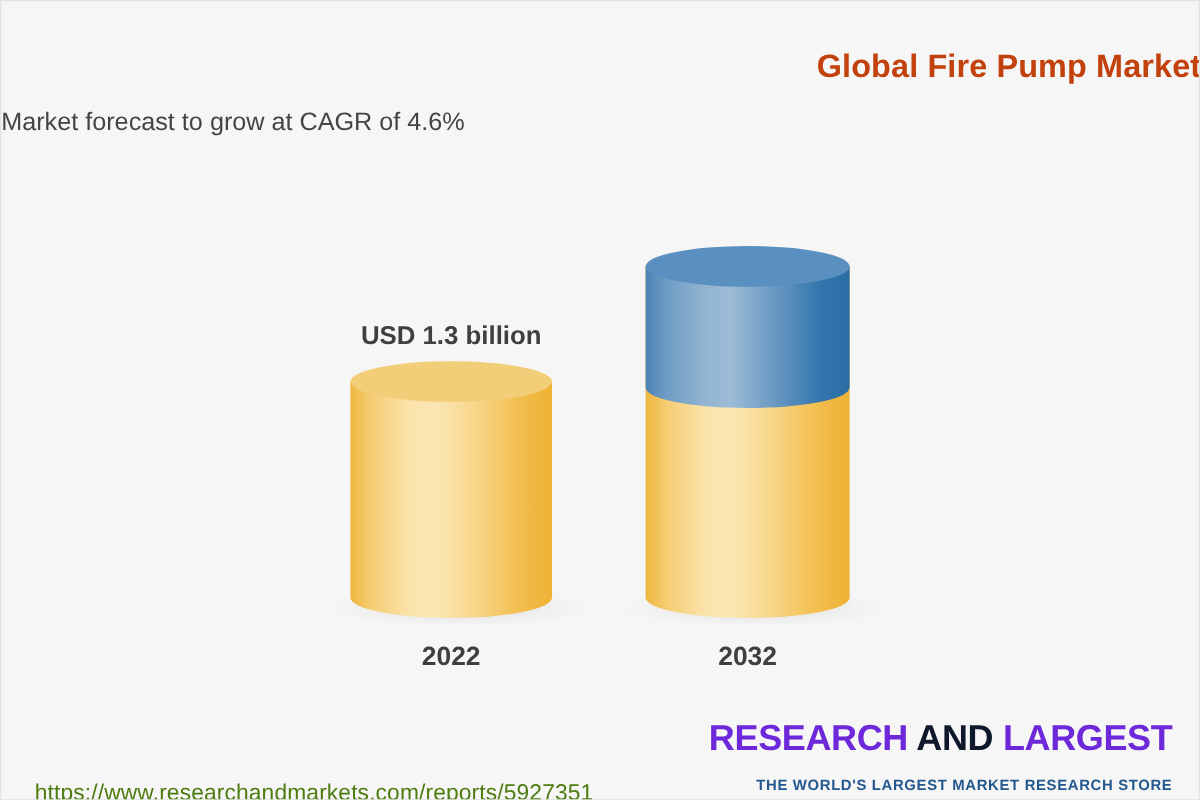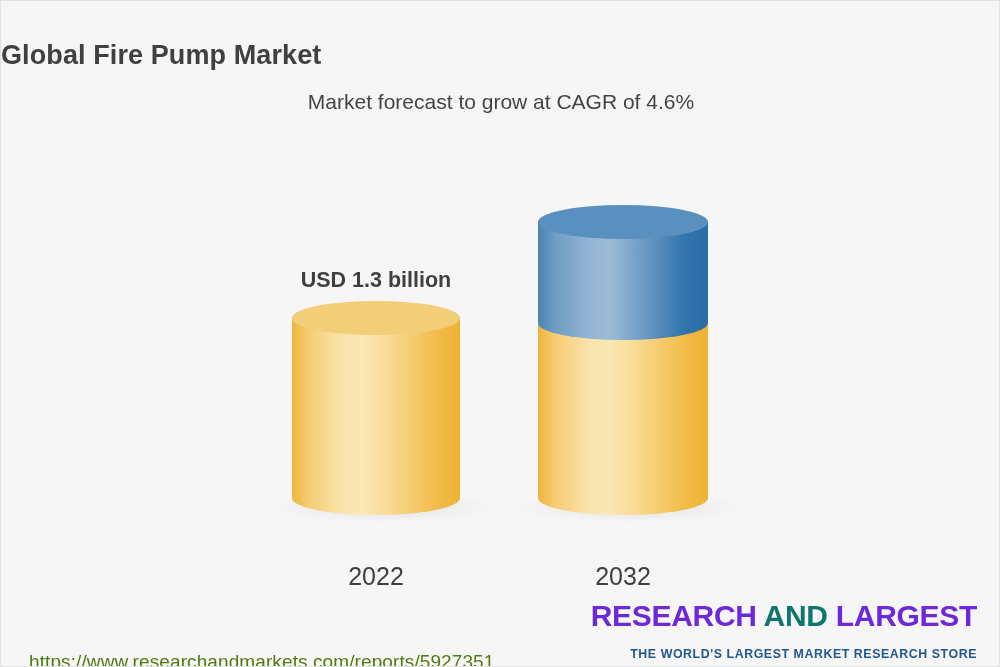--- a/index.html
+++ b/index.html
@@ -23,33 +23,33 @@
     border: 1px solid #e2e2e2;
     overflow: hidden;
   }
 
   
   .title {
     position: absolute;
     top: 39px;
     left: 0;
     width: 1000px;
+    text-align: right;
+    font-size: 27px;
+    font-weight: bold;
+    color: #c2410c;
+    letter-spacing: 0.1px;
+  }
+
+  .subtitle {
+    position: absolute;
+    top: 89px;
+    left: 0;
+    width: 1000px;
     text-align: left;
-    font-size: 27px;
-    font-weight: bold;
-    color: #404040;
-    letter-spacing: 0.1px;
-  }
-
-  .subtitle {
-    position: absolute;
-    top: 89px;
-    left: 0;
-    width: 1000px;
-    text-align: center;
     font-size: 21px;
     font-weight: normal;
     color: #444444;
   }
 
   
   .plot {
     position: absolute;
     left: 0;
     top: 0;
@@ -64,26 +64,25 @@
     color: #3f3f3f;
     text-align: center;
     white-space: nowrap;
   }
 
   .value-label.v0 { left: 291px; width: 168px; top: 267px; }
   .value-label.v1 { left: 537px; width: 170px; top: 165px; }
 
   .cat-label {
     position: absolute;
-    font-size: 25px;
-    font-weight: normal;
+    font-size: 22px;
+    font-weight: bold;
     color: #3f3f3f;
     text-align: center;
     white-space: nowrap;
-    margin-top: 28px;
   }
 
   .cat-label.c0 { left: 291px; width: 168px; top: 533px; }
   .cat-label.c1 { left: 537px; width: 170px; top: 533px; }
 
   .cyl-svg {
     position: absolute;
     left: 0;
     top: 0;
     width: 1000px;
@@ -109,21 +108,21 @@
   }
 
   .logo-main {
     font-size: 30px;
     font-weight: bold;
     letter-spacing: -0.3px;
     white-space: nowrap;
   }
 
   .logo-main .w-blue { color: #6d28d9; }
-  .logo-main .w-gold { color: #0f766e; }
+  .logo-main .w-gold { color: #0f172a; }
 
   .logo-tag {
     margin-top: 17px;
     font-size: 12.4px;
     font-weight: bold;
     color: #22588f;
     letter-spacing: 0.55px;
     white-space: nowrap;
   }
 </style>

